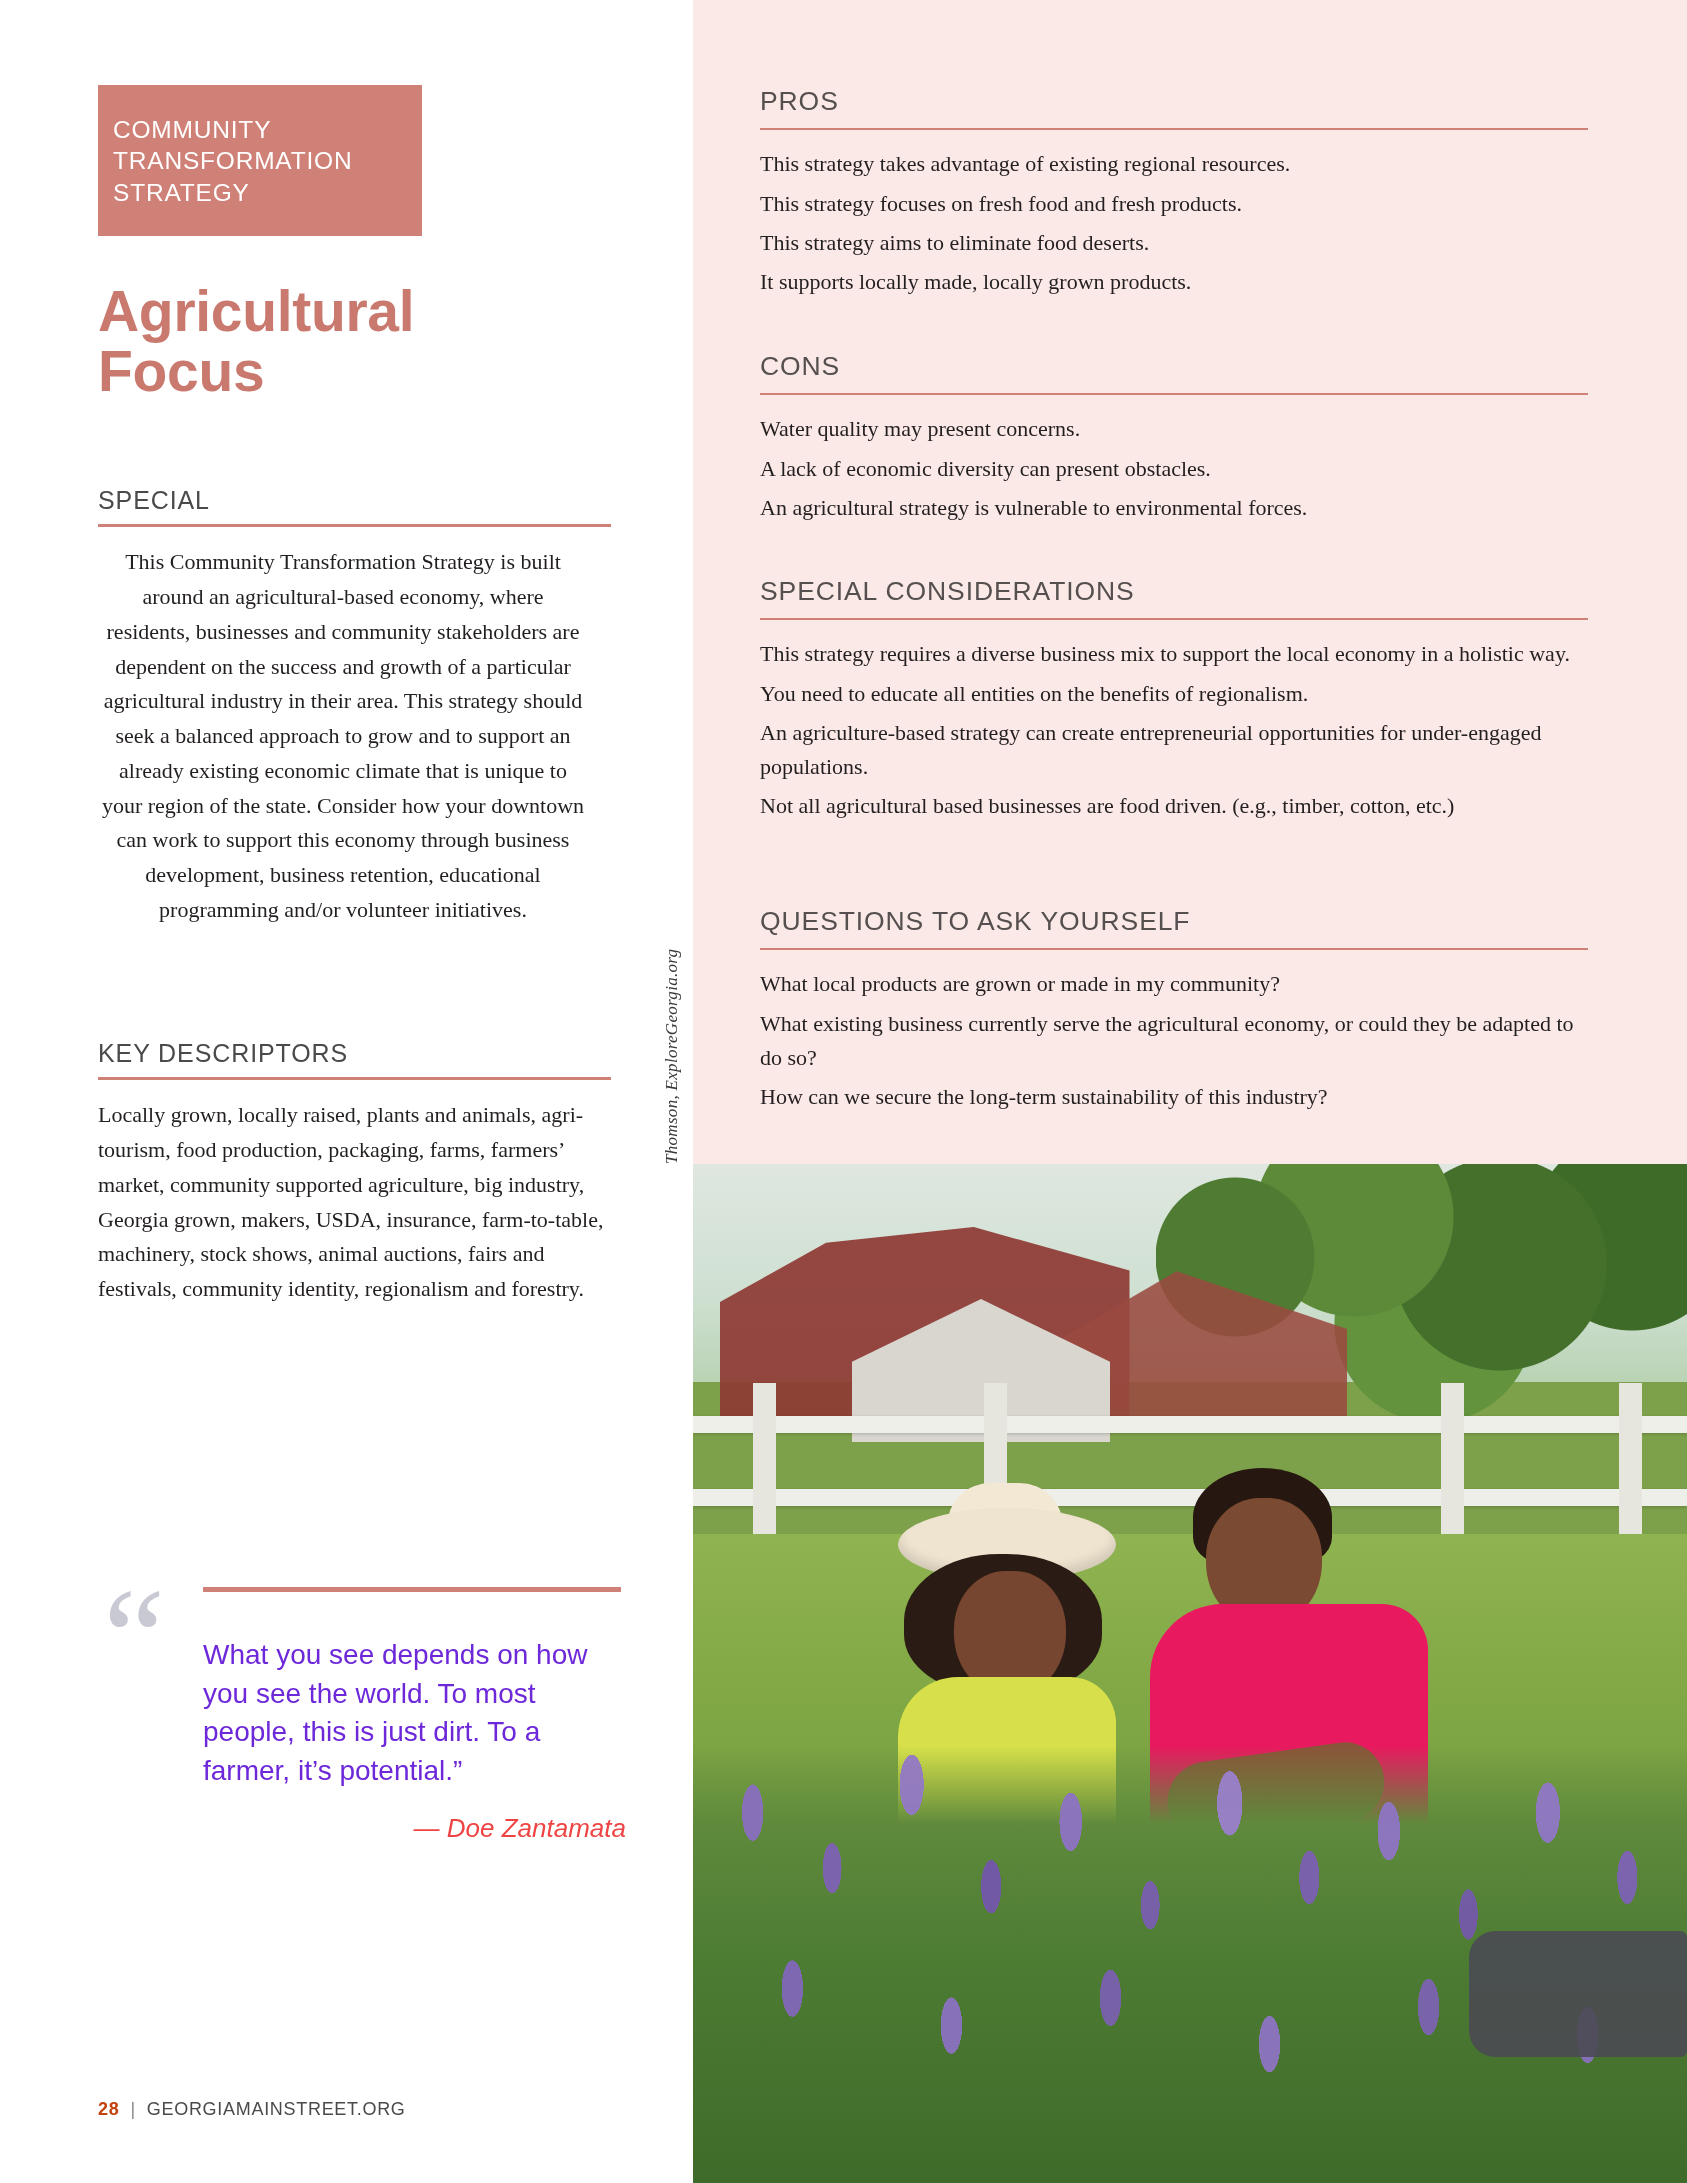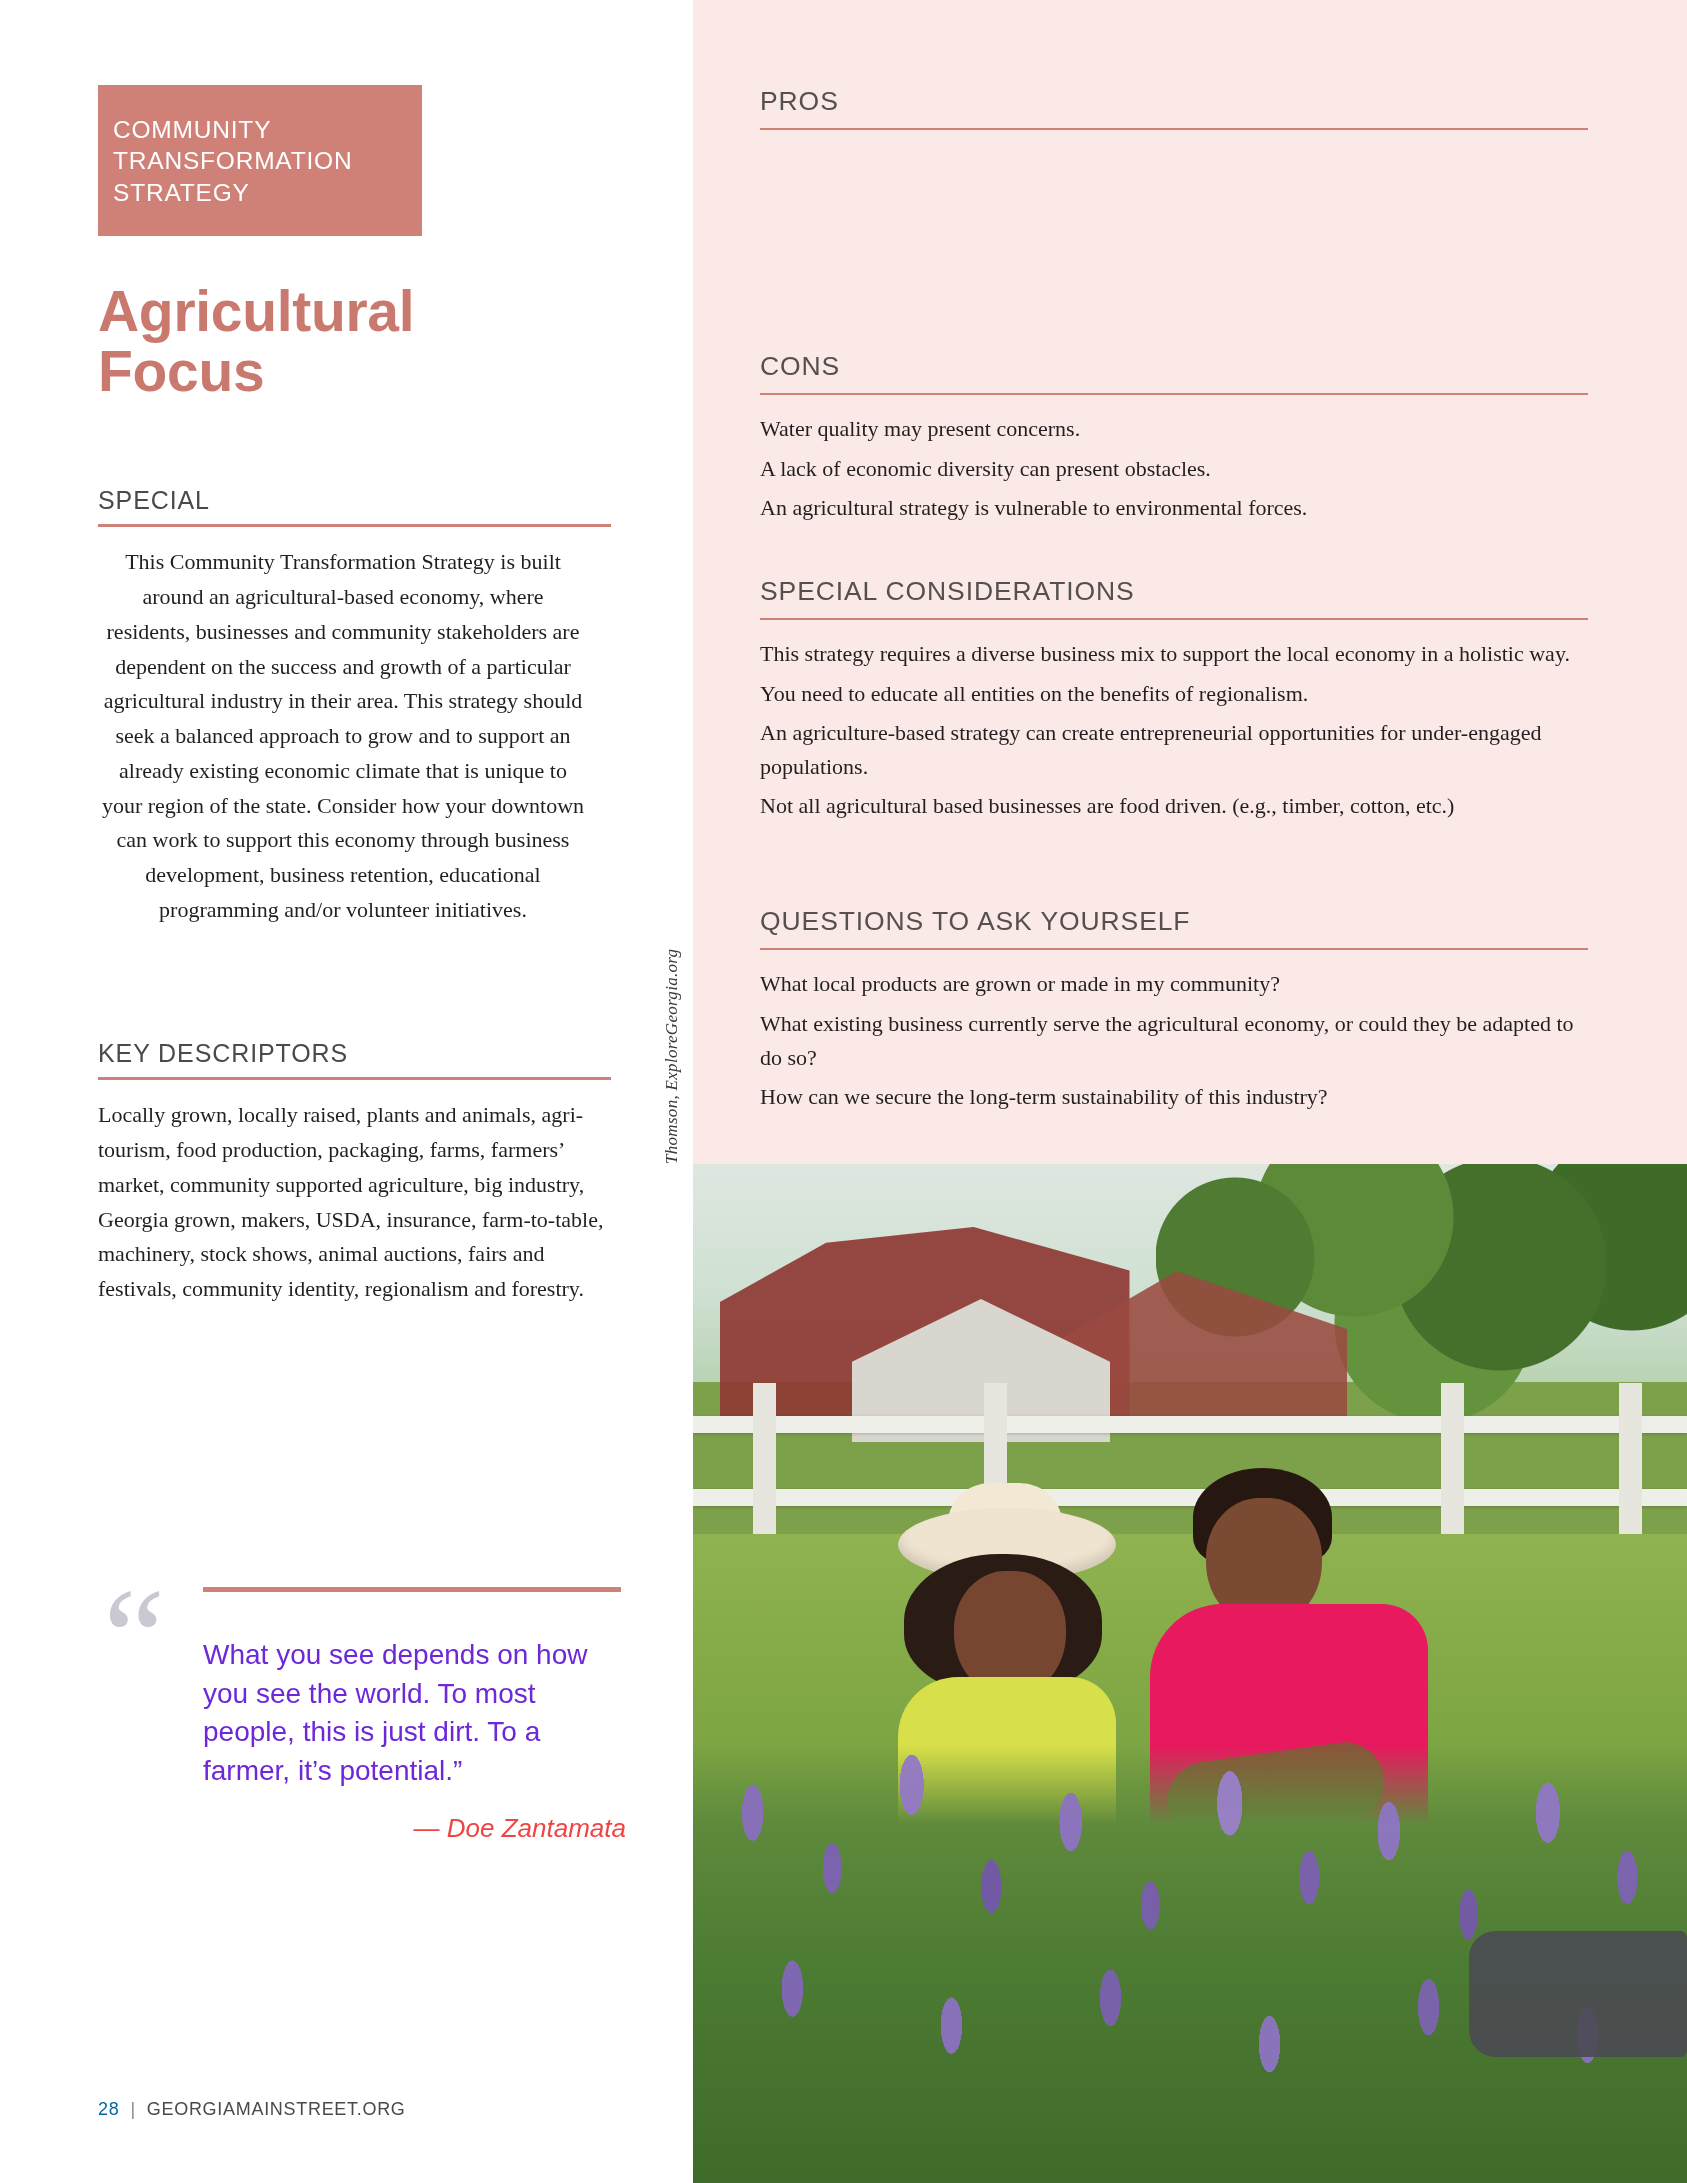--- a/index.html
+++ b/index.html
@@ -138,21 +138,21 @@
 
   
   .footer {
     position: absolute;
     left: 98px;
     top: 2099px;
     font-size: 18px;
     letter-spacing: 0.7px;
     color: #4a4a4a;
   }
-  .footer .pagenum { font-weight: normal; color: #0369a1; }
+  .footer .pagenum { font-weight: bold; color: #c2410c; }
   .footer .sep { color: #888; margin: 0 5.3px; }
 
   
   .rc {
     position: absolute;
     left: 760px;
     width: 828px;
   }
   .rc .section-head {
     font-size: 26.5px;
@@ -360,20 +360,26 @@
 
 <div class="footer">
   <span class="pagenum">28</span>
   <span class="sep">|</span>
   <span>GEORGIAMAINSTREET.ORG</span>
 </div>
 
 <div class="rc block-pros">
   <div class="section-head">PROS</div>
   <div class="section-rule"></div>
+  <div class="lines">
+    <p>This strategy takes advantage of existing regional resources.</p>
+    <p>This strategy focuses on fresh food and fresh products.</p>
+    <p>This strategy aims to eliminate food deserts.</p>
+    <p>It supports locally made, locally grown products.</p>
+  </div>
 </div>
 
 <div class="rc block-cons">
   <div class="section-head">CONS</div>
   <div class="section-rule"></div>
   <div class="lines">
     <p>Water quality may present concerns.</p>
     <p>A lack of economic diversity can present obstacles.</p>
     <p>An agricultural strategy is vulnerable to environmental forces.</p>
   </div>

